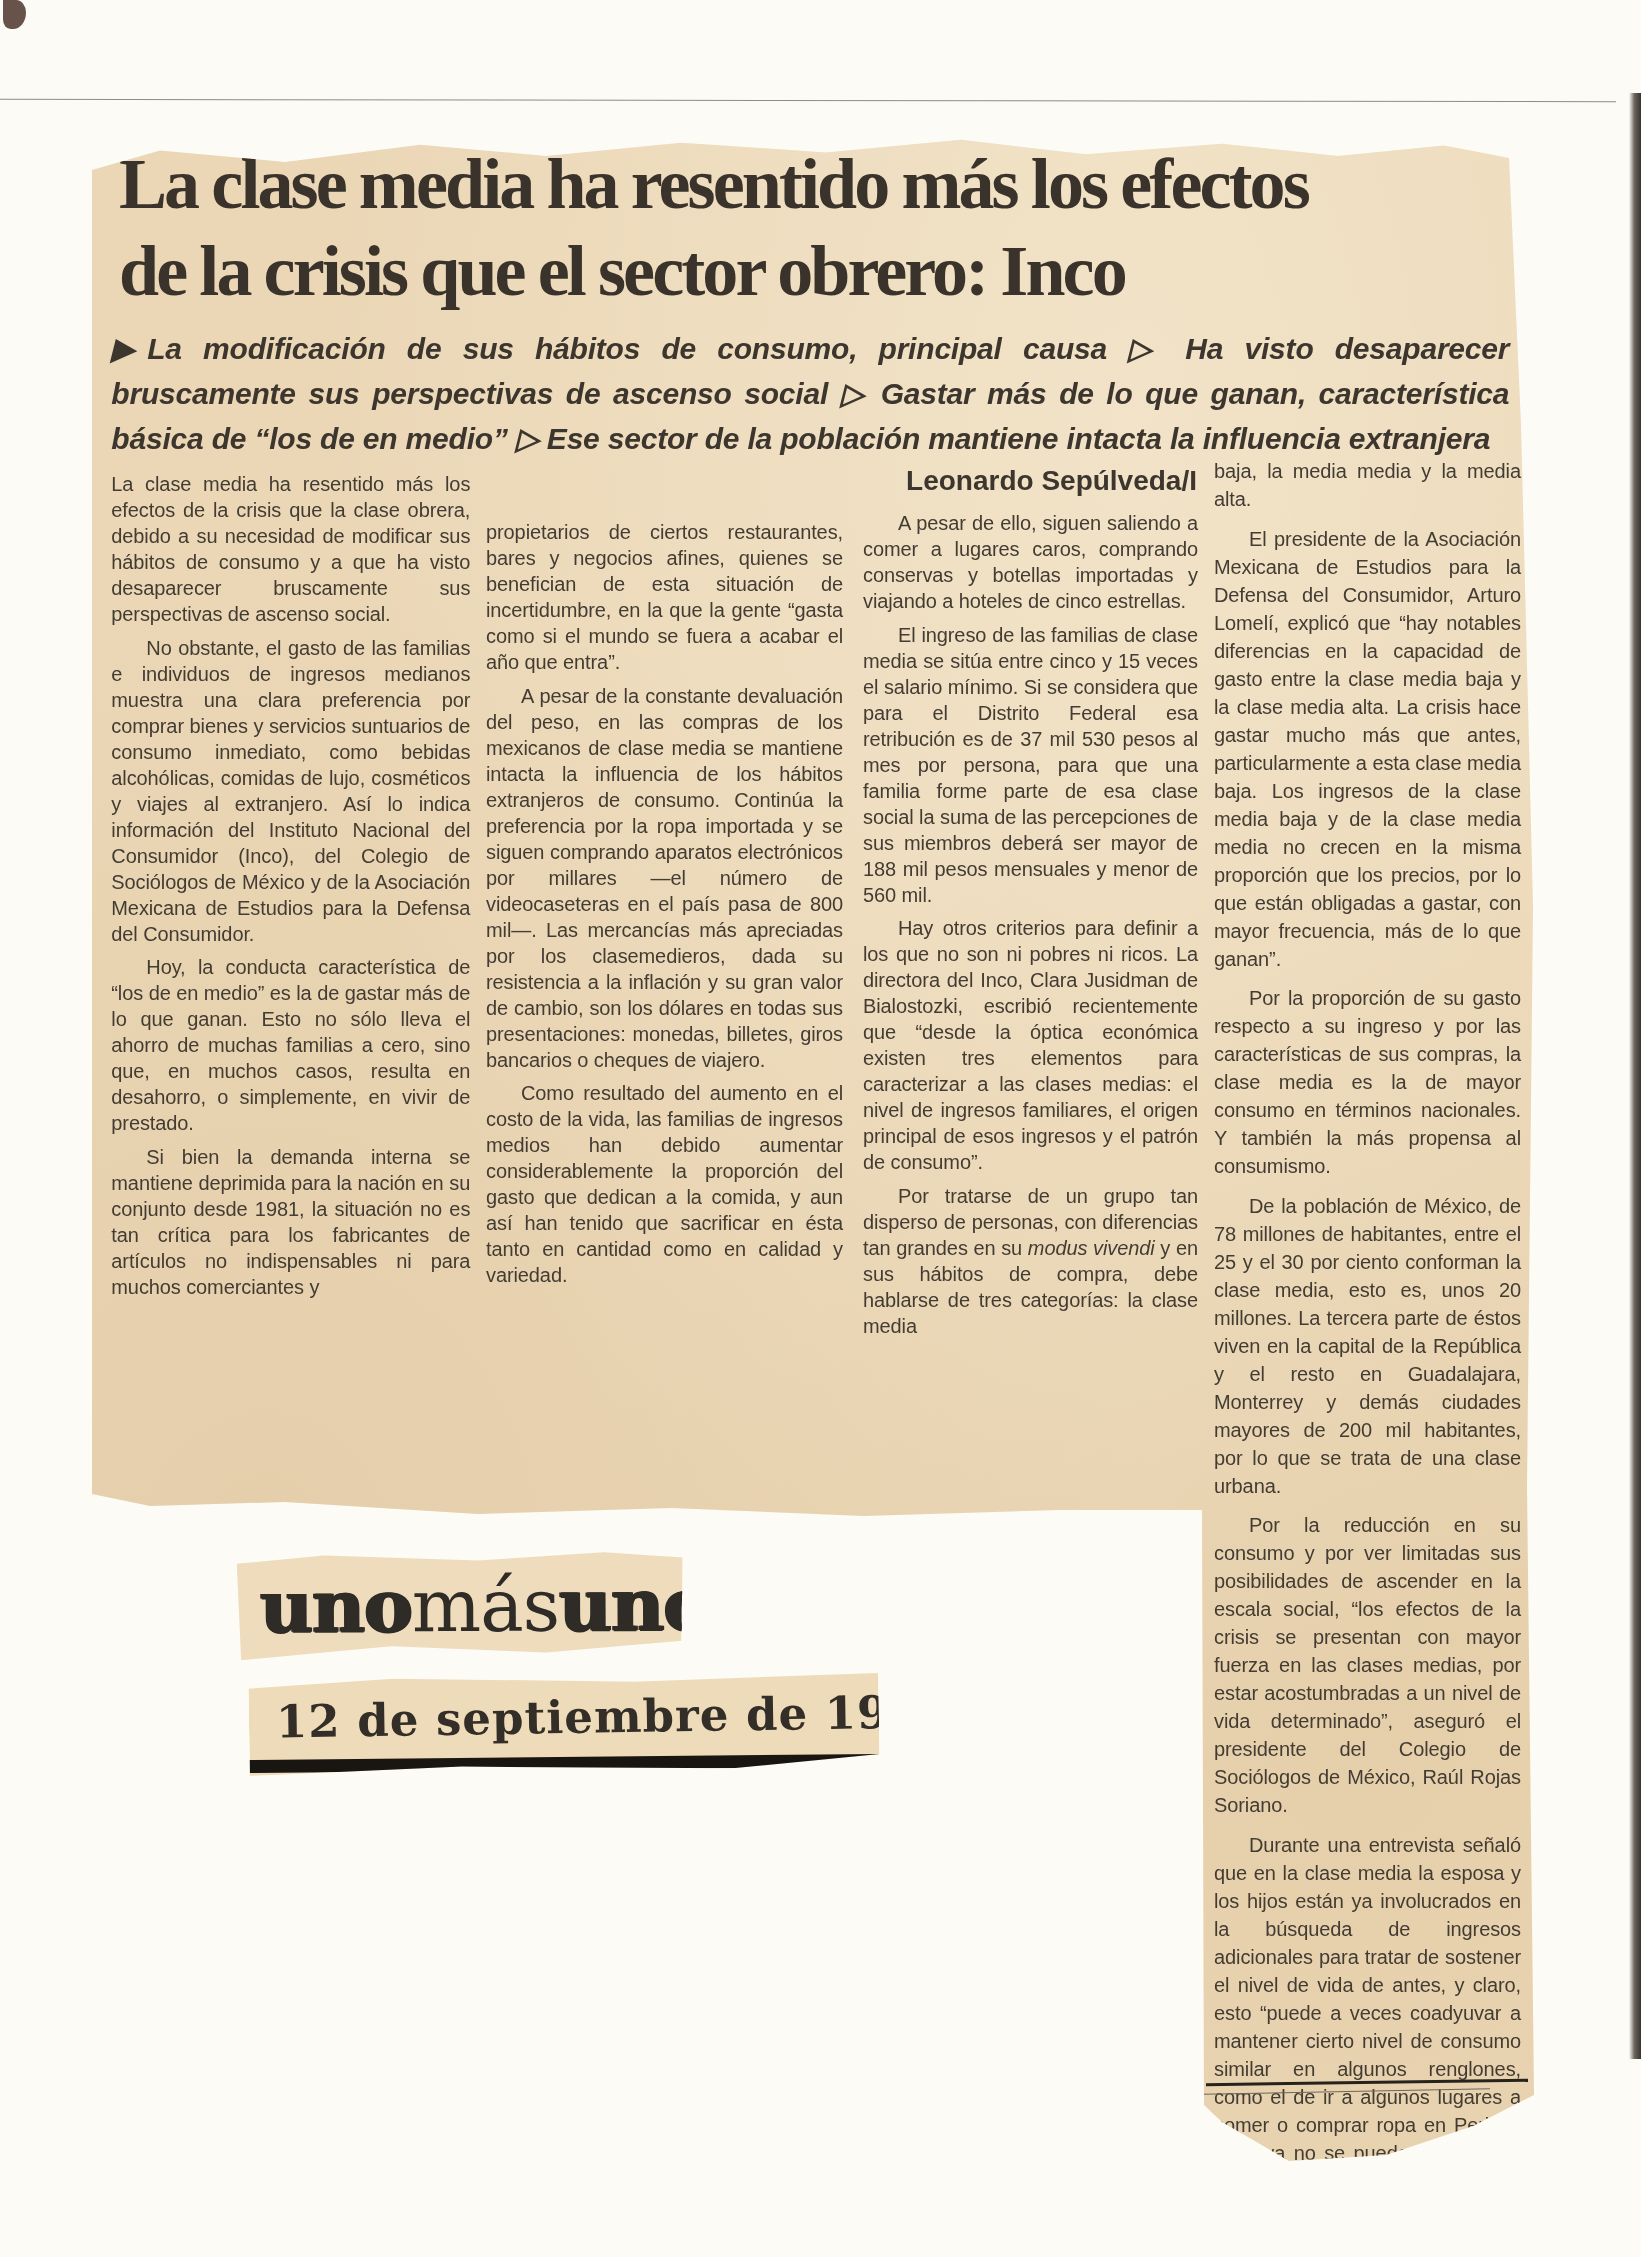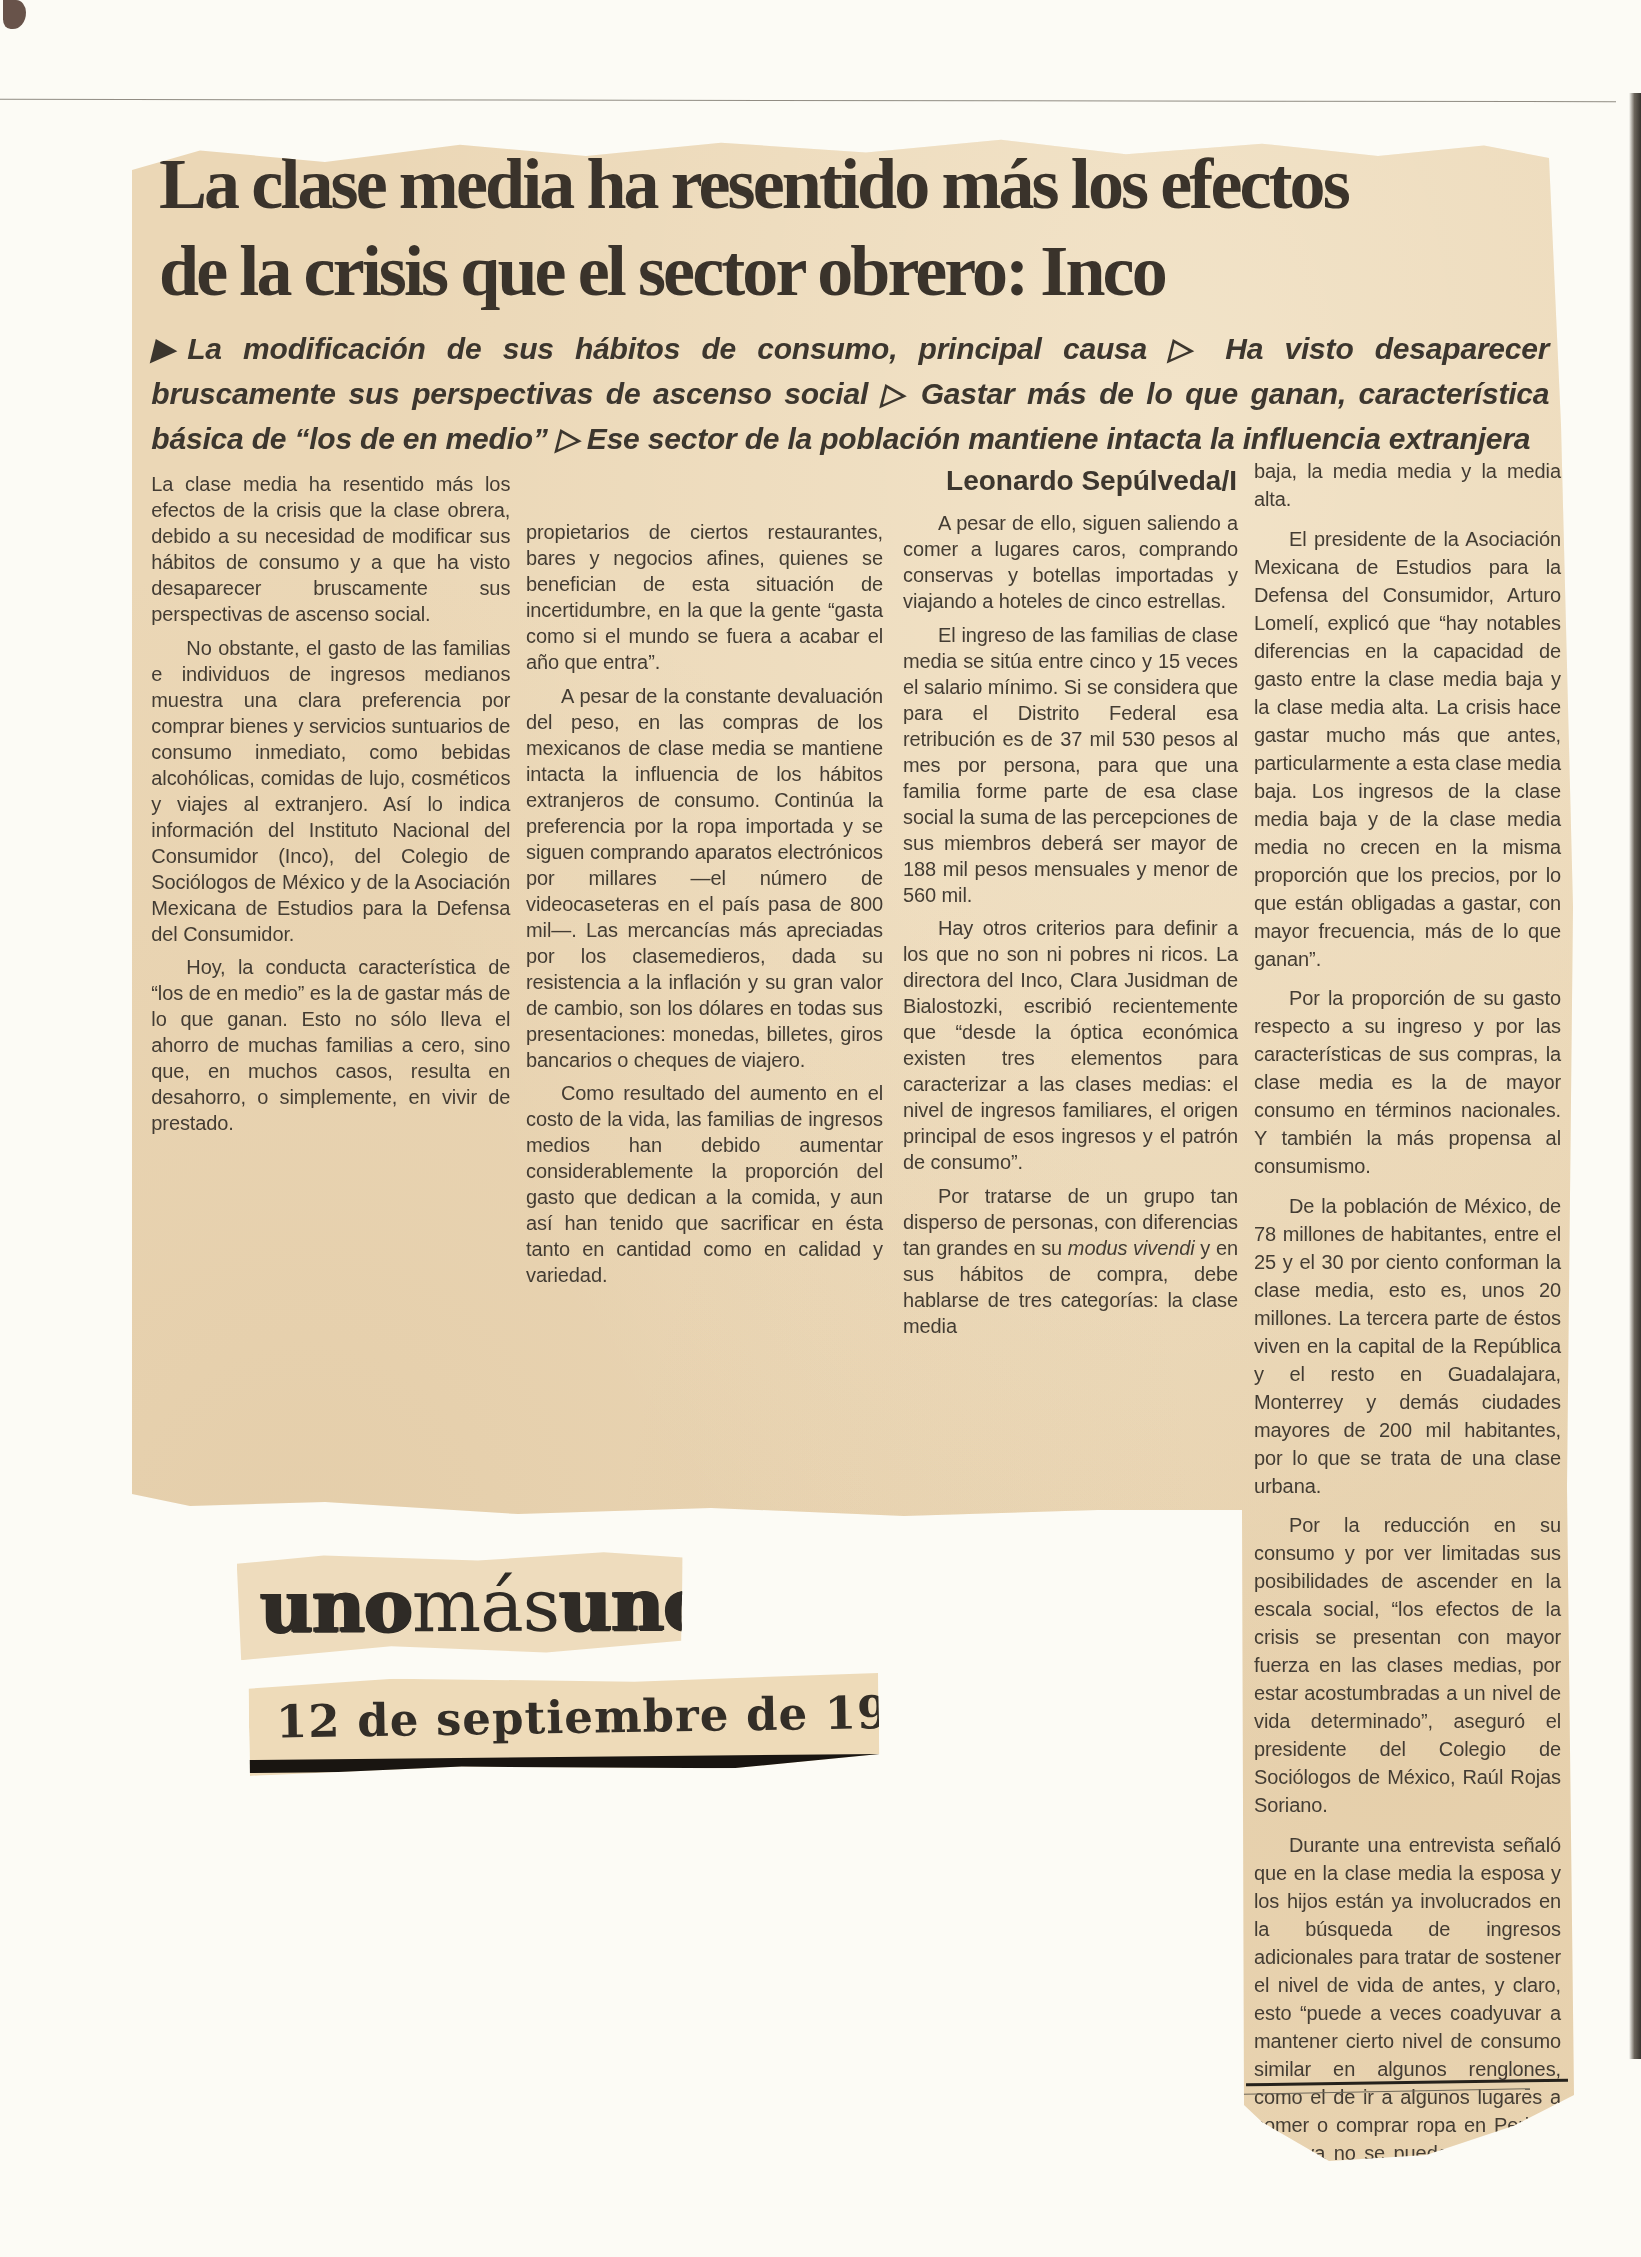--- a/index.html
+++ b/index.html
@@ -24,21 +24,20 @@
       radial-gradient(ellipse at 72% 14%, rgba(255,250,235,.35), transparent 55%),
       radial-gradient(ellipse at 12% 70%, rgba(190,152,100,.14), transparent 50%),
       radial-gradient(ellipse at 88% 78%, rgba(200,165,110,.16), transparent 45%);
     clip-path:polygon(
       0px 35px, 68px 15.4px, 193px 27px, 328px 9.7px, 454px 21px, 589px 7.7px,
       734px 17.4px, 869px 4.8px, 994px 19.3px, 1130px 8.7px, 1246px 21px, 1352px 10.6px, 1417px 23px,
       1429px 290px, 1441px 772px, 1435px 1352px, 1442px 1960px,
       1381px 1991px, 1294px 2020px, 1197px 2026px, 1130px 1987px, 1112px 1970px,
       1110px 1375px,
       966px 1375px, 772px 1381px, 579px 1373px, 386px 1379px, 193px 1367px, 58px 1371px, 0px 1359px);
-    margin-left:40px;
   }
   .headline{
     position:absolute;left:27px;top:5.8px;width:1388px;
     font-family:"Liberation Serif", serif;font-weight:bold;
     font-size:72px;line-height:87px;letter-spacing:-2.9px;word-spacing:-1px;
     color:#3a332b;margin:0;
   }
   .headline span{display:block;}
   .standfirst{
     position:absolute;left:19.3px;top:191px;width:1398px;
@@ -112,20 +111,21 @@
   </h1>
 
   <div class="standfirst">▶La modificación de sus hábitos de consumo, principal causa ▷ Ha visto desaparecer bruscamente sus perspectivas de ascenso social ▷ Gastar más de lo que ganan, característica básica de “los de en medio” ▷ Ese sector de la población mantiene intacta la influencia extranjera</div>
 
   <div class="byline">Leonardo Sepúlveda/I</div>
 
   <div class="col" id="col1">
     <p class="cont">La clase media ha resentido más los efectos de la crisis que la clase obrera, debido a su necesidad de modificar sus hábitos de consumo y a que ha visto desaparecer bruscamente sus perspectivas de ascenso social.</p>
     <p>No obstante, el gasto de las familias e individuos de ingresos medianos muestra una clara preferencia por comprar bienes y servicios suntuarios de consumo inmediato, como bebidas alcohólicas, comidas de lujo, cosméticos y viajes al extranjero. Así lo indica información del Instituto Nacional del Consumidor (Inco), del Colegio de Sociólogos de México y de la Asociación Mexicana de Estudios para la Defensa del Consumidor.</p>
     <p>Hoy, la conducta característica de “los de en medio” es la de gastar más de lo que ganan. Esto no sólo lleva el ahorro de muchas familias a cero, sino que, en muchos casos, resulta en desahorro, o simplemente, en vivir de prestado.</p>
+    <p>Si bien la demanda interna se mantiene deprimida para la nación en su conjunto desde 1981, la situación no es tan crítica para los fabricantes de artículos no indispensables ni para muchos comerciantes y</p>
   </div>
 
   <div class="col" id="col2">
     <p class="cont">propietarios de ciertos restaurantes, bares y negocios afines, quienes se benefician de esta situación de incertidumbre, en la que la gente “gasta como si el mundo se fuera a acabar el año que entra”.</p>
     <p>A pesar de la constante devaluación del peso, en las compras de los mexicanos de clase media se mantiene intacta la influencia de los hábitos extranjeros de consumo. Continúa la preferencia por la ropa importada y se siguen comprando aparatos electrónicos por millares —el número de videocaseteras en el país pasa de 800 mil—. Las mercancías más apreciadas por los clasemedieros, dada su resistencia a la inflación y su gran valor de cambio, son los dólares en todas sus presentaciones: monedas, billetes, giros bancarios o cheques de viajero.</p>
     <p>Como resultado del aumento en el costo de la vida, las familias de ingresos medios han debido aumentar considerablemente la proporción del gasto que dedican a la comida, y aun así han tenido que sacrificar en ésta tanto en cantidad como en calidad y variedad.</p>
   </div>
 
   <div class="col" id="col3">
     <p>A pesar de ello, siguen saliendo a comer a lugares caros, comprando conservas y botellas importadas y viajando a hoteles de cinco estrellas.</p>

